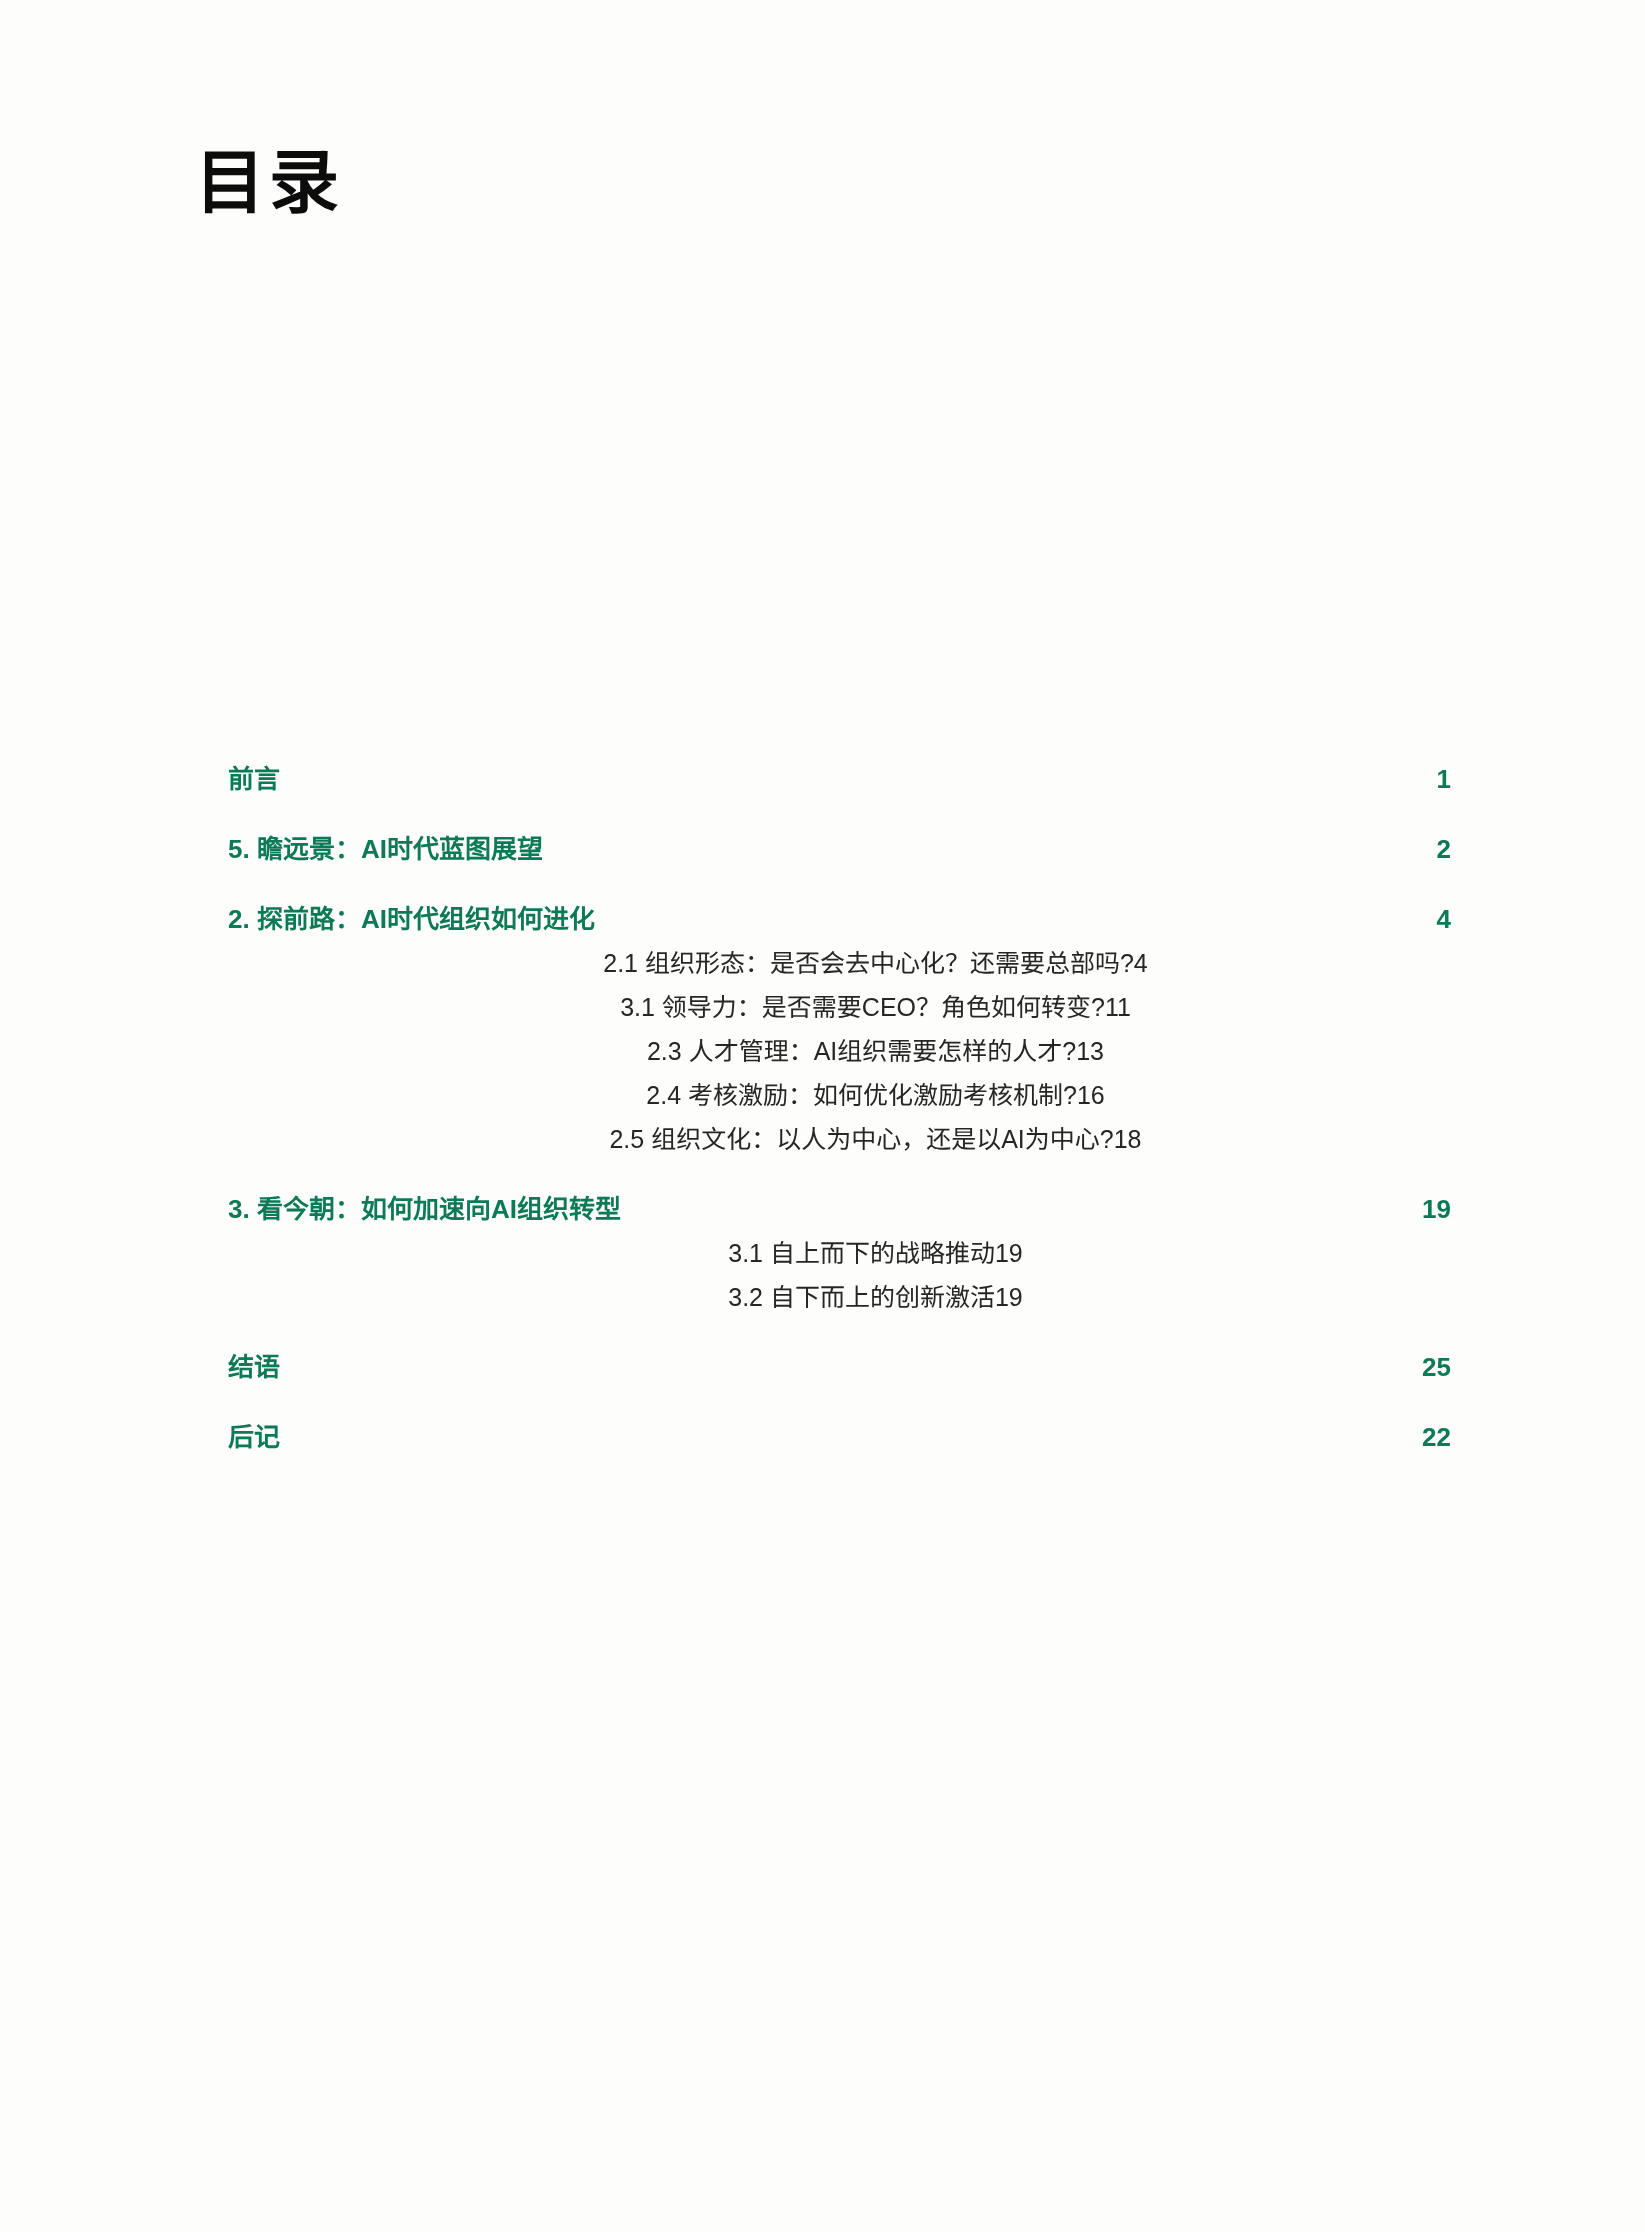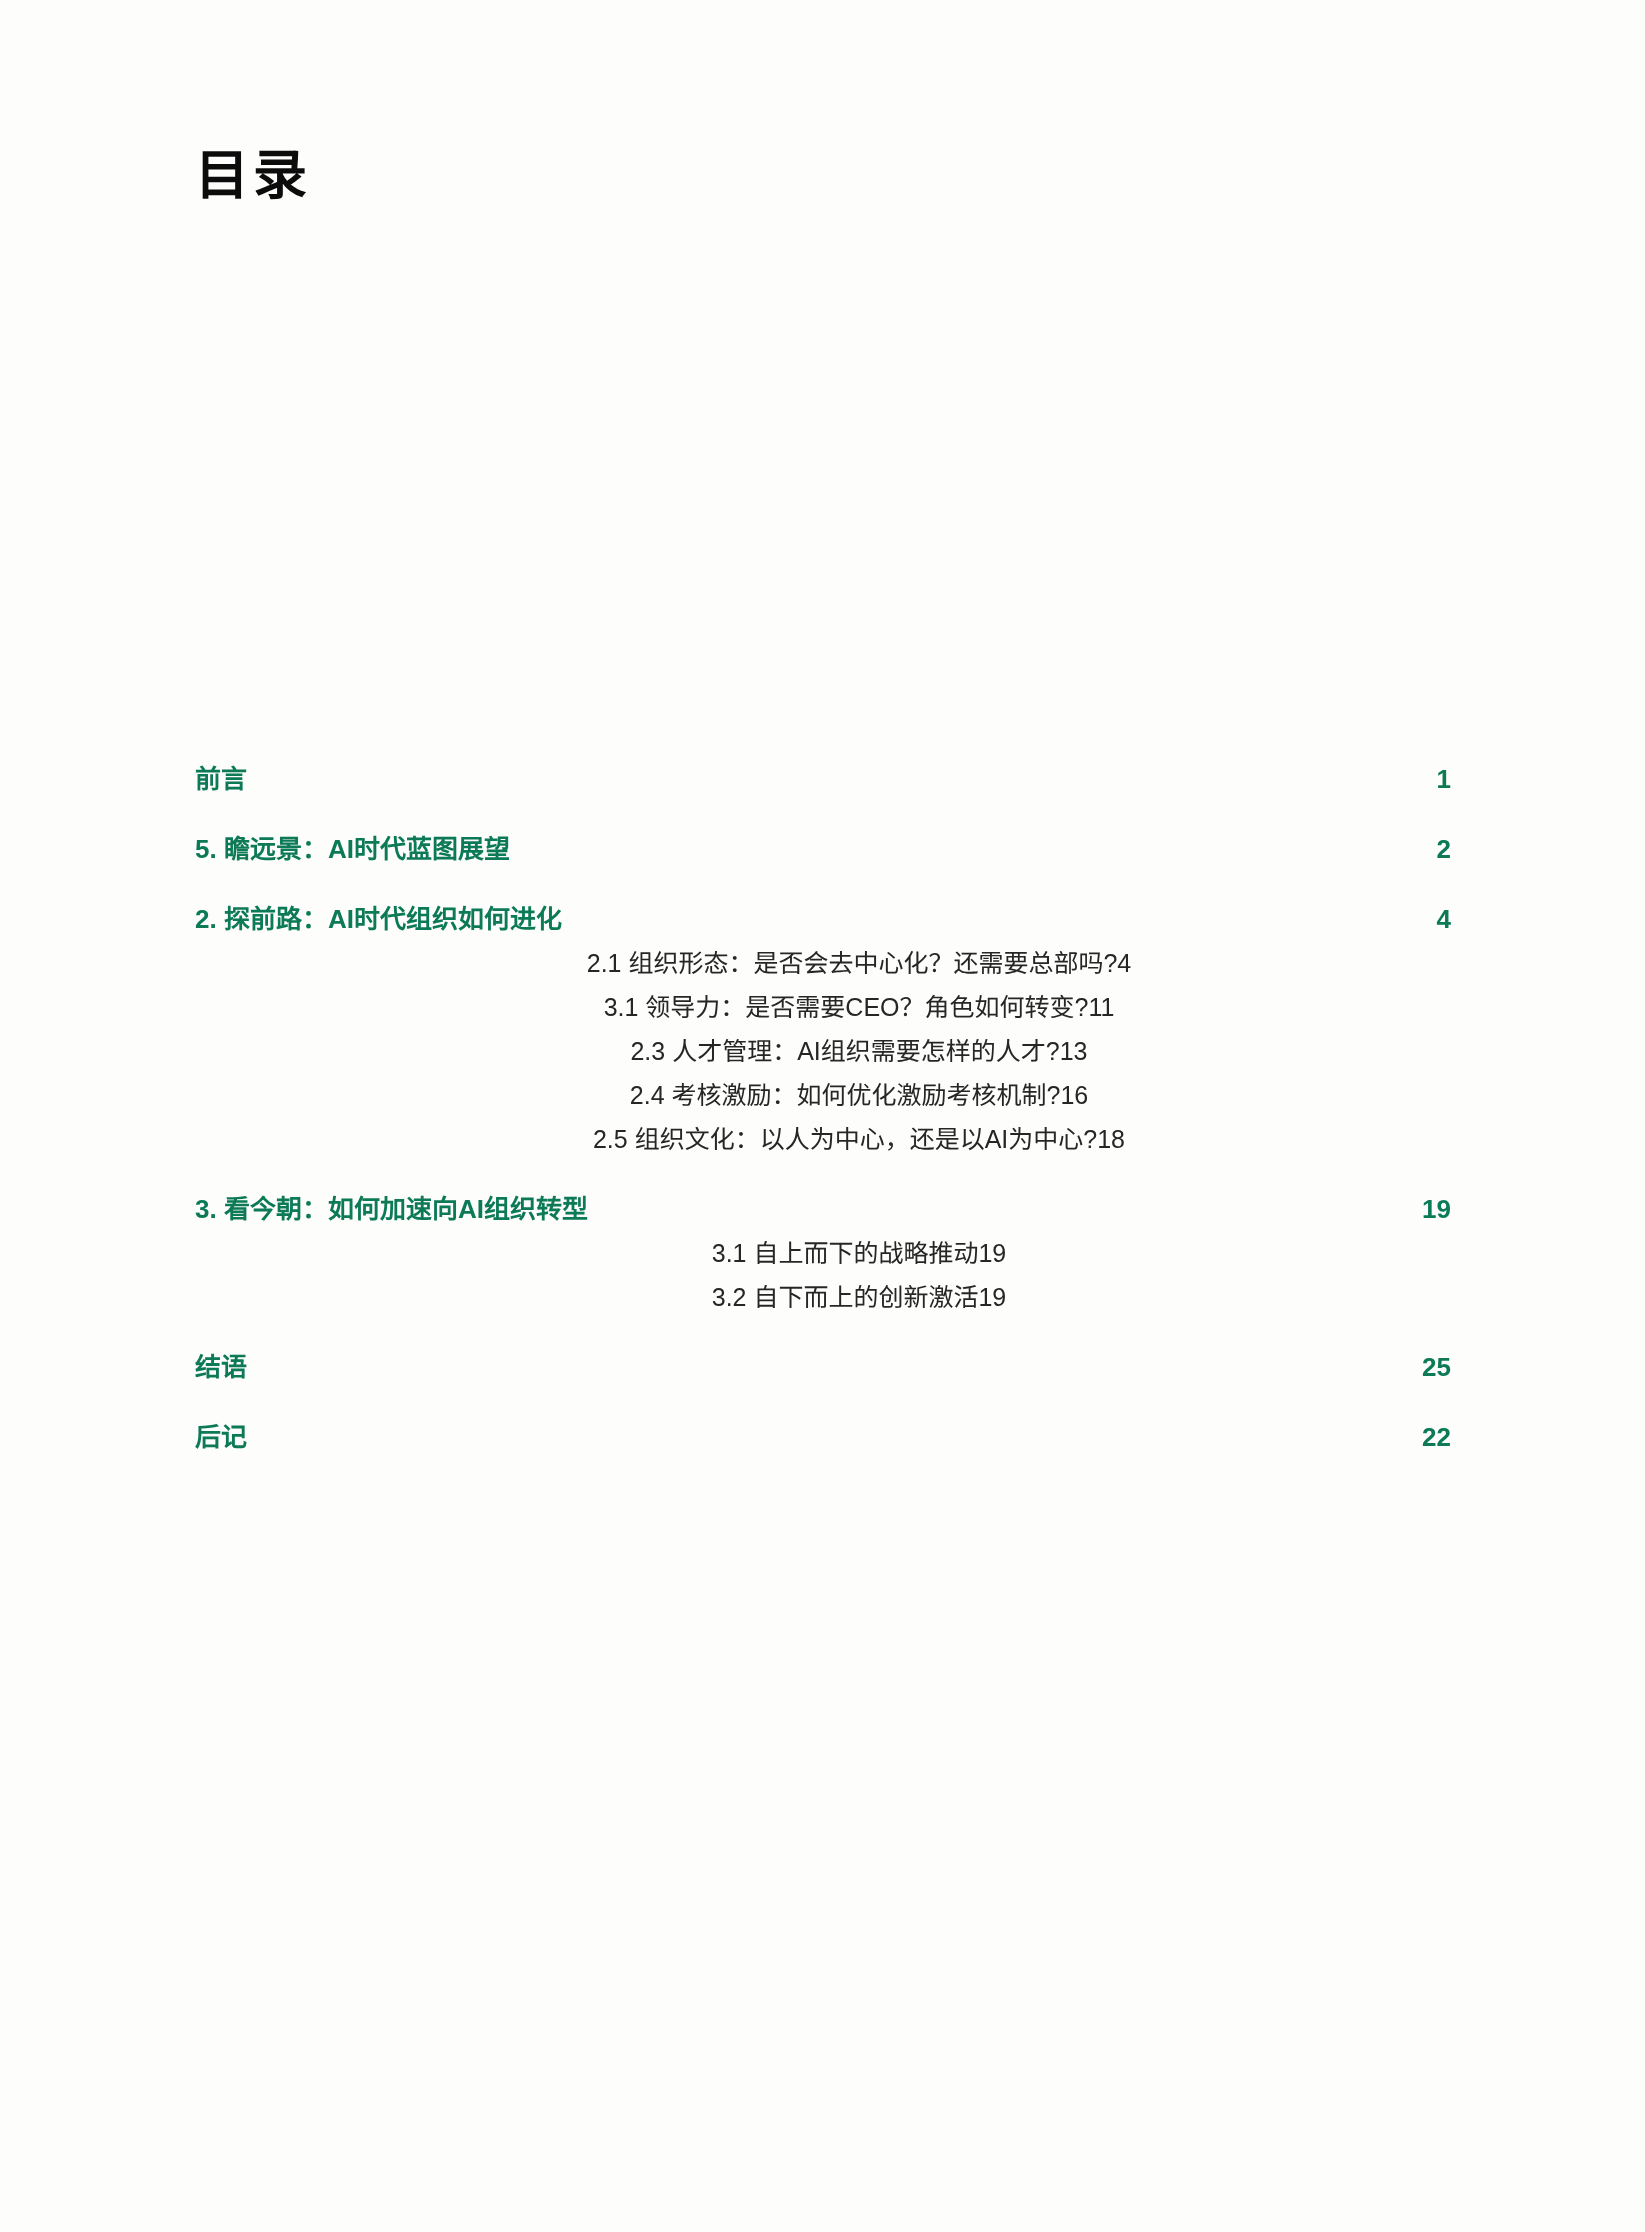--- a/index.html
+++ b/index.html
@@ -20,21 +20,21 @@
     position: absolute;
     inset: 0;
     background: #fdfdfb;
   }
 
   .page-title {
     position: absolute;
     left: 195px;
     top: 149px;
     font-family: "Liberation Serif", serif;
-    font-size: 54px;
+    font-size: 70px;
     font-weight: 700;
     letter-spacing: 4px;
     color: #0c0c0c;
     line-height: 1;
   }
 
   .toc {
     position: absolute;
     left: 195px;
     top: 766px;
@@ -43,20 +43,21 @@
 
   .row {
     display: flex;
     align-items: baseline;
     justify-content: space-between;
     width: 100%;
   }
 
   .row .label {
     white-space: nowrap;
+    margin-left: 33px;
   }
   .row .page-num {
     white-space: nowrap;
     text-align: right;
     flex: 0 0 auto;
   }
 
   
   .lvl0 {
     color: #0c7a57;

